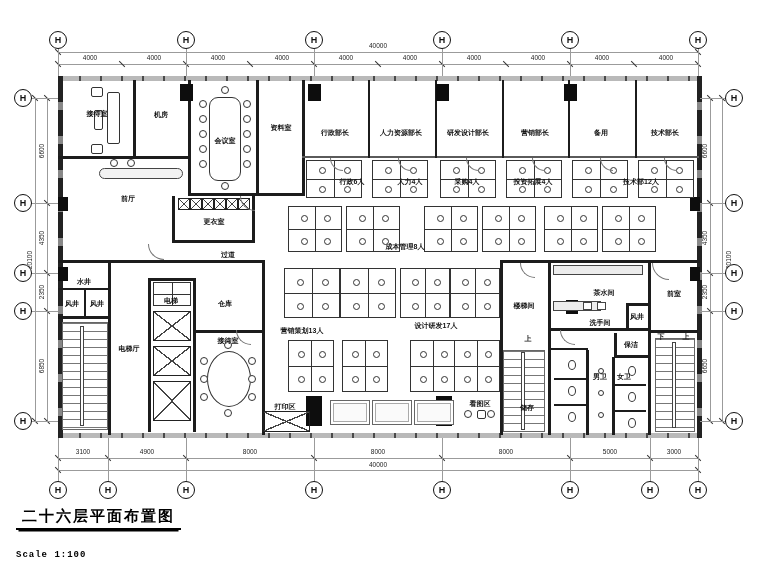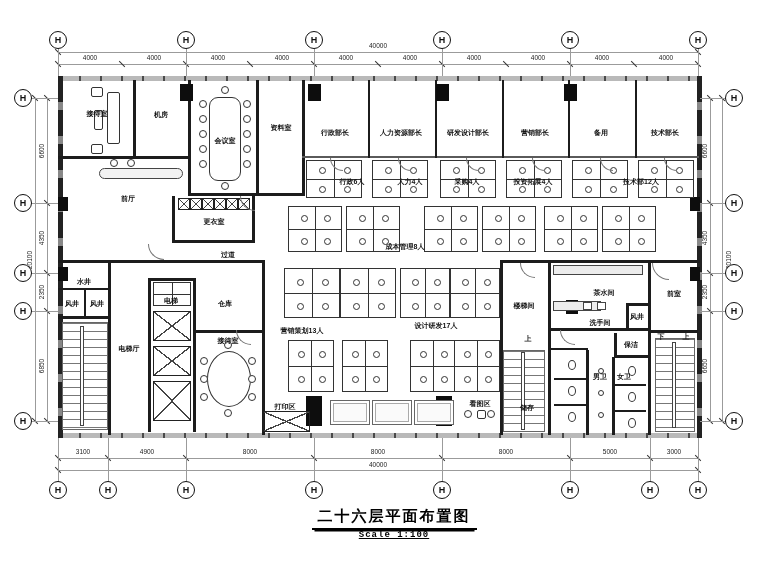--- a/index.html
+++ b/index.html
@@ -33,24 +33,24 @@
   .wc{border:1px solid #333;border-radius:50%;background:#fff;}
   .basin{border:1px solid #333;border-radius:50%;background:#fff;}
   .arc{border-left:1px solid #777;border-bottom:1px solid #777;border-radius:0 0 0 100%;}
   .dim-line{background:#9b9b9b;}
   .tick{width:8px;height:1px;background:#333;transform:translate(-50%,-50%) rotate(45deg);}
   .dim-text{position:absolute;font-size:6.5px;color:#222;transform:translate(-50%,-50%);white-space:nowrap;}
   .dim-text.v{transform:translate(-50%,-50%) rotate(-90deg);}
   .bubble{position:absolute;width:16px;height:16px;border:1.3px solid #111;border-radius:50%;
           background:#fff;display:flex;align-items:center;justify-content:center;
           font-size:9px;font-weight:bold;color:#111;transform:translate(-50%,-50%);}
-  #titleblock{position:absolute;left:8px;right:0;top:507px;text-align:center;text-decoration:underline;}
+  #titleblock{position:absolute;left:16px;right:0;top:507px;text-align:left;}
   .ptitle{display:inline-block;font-size:15px;font-weight:bold;letter-spacing:2px;color:#000;
           border-bottom:2.5px solid #000;padding:0 6px 2px 6px;box-shadow:0 4px 0 -2.5px #000;}
-  .pscale{font-size:9px;font-weight:bold;color:#000;margin-top:0;letter-spacing:1px;
+  .pscale{font-size:9px;font-weight:bold;color:#000;margin-top:20px;letter-spacing:1px;
           font-family:"Liberation Mono","DejaVu Sans Mono",monospace;}
 </style>
 </head>
 <body>
 
 <div id="canvas">
   <div id="plan">
       <div class="abs wall wall-win" style="left: 58px; top: 76px; width: 644px; height: 5px;"></div>
       <div class="abs wall wall-win" style="left: 58px; top: 433px; width: 644px; height: 5px;"></div>
       <div class="abs wall wall-side" style="left: 58px; top: 76px; width: 5px; height: 362px;"></div>

